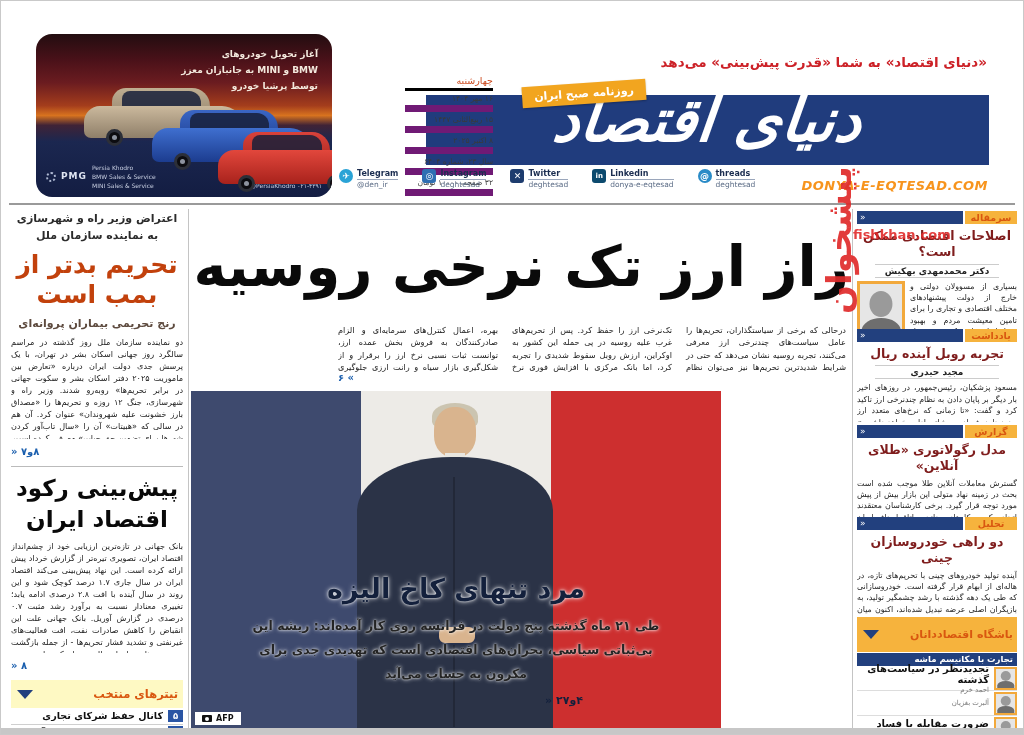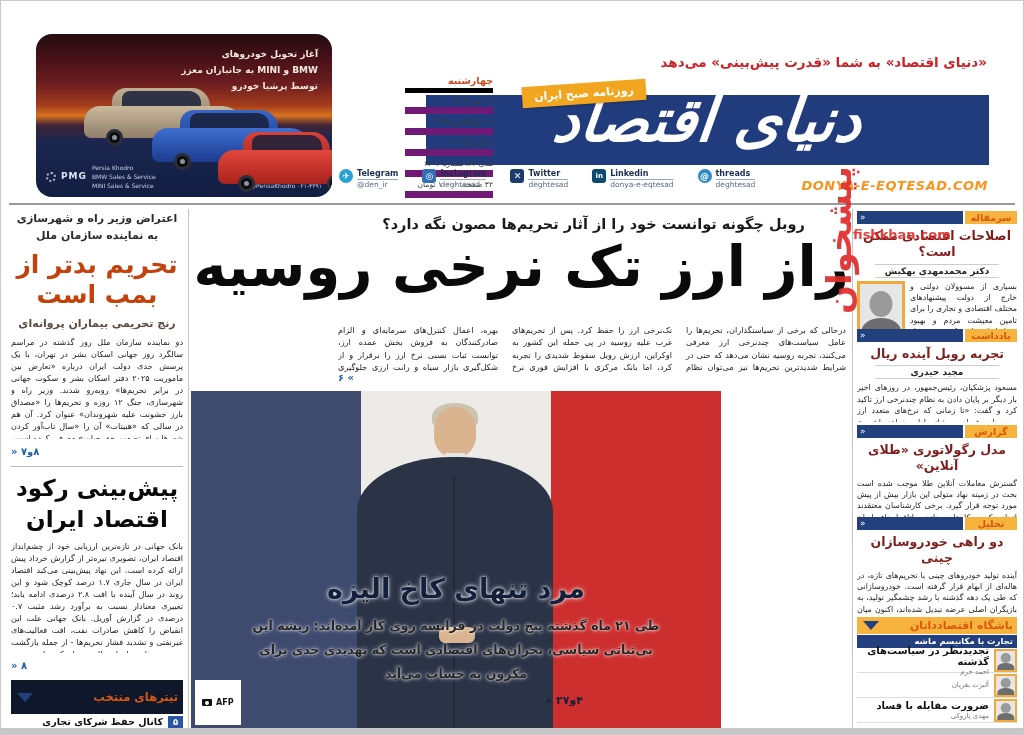--- a/index.html
+++ b/index.html
@@ -32,21 +32,21 @@
 
   
   .slogan{position:absolute;right:36px;top:53px;width:400px;text-align:right;direction:rtl;
           color:#cc2127;font-weight:bold;font-size:13.5px;}
   .logo-band{position:absolute;left:425px;top:94px;width:563px;height:70px;background:#203c7d;}
   .logo-text{position:absolute;width:100%;text-align:center;top:-10px;color:#fff;font-size:60px;font-weight:bold;
              font-style:italic;direction:rtl;transform:skewX(-6deg);white-space:nowrap;}
   .badge{position:absolute;left:521px;top:82px;width:124px;height:21px;background:#f2a51f;transform:rotate(-4deg);
          color:#fff;font-weight:bold;font-size:11px;text-align:center;line-height:21px;direction:rtl;z-index:5;box-shadow:0 1px 2px rgba(0,0,0,.25);}
   .dateline{position:absolute;left:404px;top:74px;width:88px;direction:rtl;text-align:right;}
-  .dateline .weekday{color:#cc4a1e;font-weight:bold;font-size:9.5px;padding-bottom:2px;border-bottom:5px solid #000000;}
+  .dateline .weekday{color:#cc4a1e;font-weight:normal;font-size:9.5px;padding-bottom:2px;border-bottom:3px solid #000000;}
   .dateline .row{font-size:7.6px;color:#3a3a3a;padding:2.5px 0;border-bottom:7px solid #701a75;}
   .social{position:absolute;left:338px;top:168px;width:555px;display:flex;gap:24px;}
   .social-item{display:flex;gap:4px;align-items:flex-start;cursor:pointer;}
   .s-icon{width:14px;height:14px;border-radius:3px;color:#fff;font-size:9px;line-height:14px;text-align:center;font-weight:bold;}
   .i-tg{background:#2aa3d6;border-radius:50%;} .i-ig{background:#2f6fb2;} .i-tw{background:#1d3c6e;}
   .i-li{background:#0c4a6e;font-size:7px;} .i-th{background:#2a8bc7;border-radius:50%;}
   .s-name{font-weight:bold;font-size:8px;color:#1b2d50;border-bottom:1px solid #9aa6bb;padding-bottom:1px;}
   .s-handle{font-size:7.5px;color:#5a6b85;}
   .site-orange{position:absolute;left:735px;top:177px;width:252px;text-align:right;color:#f7941d;
                font-weight:bold;font-style:italic;font-size:13px;letter-spacing:.5px;}
@@ -78,36 +78,36 @@
   .fig-suit{position:absolute;left:8px;top:50px;width:196px;height:272px;background:#2b3347;
             border-radius:48% 48% 10px 10px / 20% 20% 0 0;}
   .fig-seam{position:absolute;left:104px;top:70px;width:2px;height:250px;background:#222838;}
   .fig-hands{position:absolute;left:88px;top:218px;width:36px;height:16px;border-radius:8px;background:#d9b48e;border:2px solid #26304a;}
   .caption{position:absolute;left:60px;width:410px;top:182px;text-align:center;direction:rtl;z-index:3;}
   .cap-title{font-size:27px;font-weight:900;color:#13203c;text-shadow:0 0 5px rgba(255,255,255,.9),0 0 2px rgba(255,255,255,.9);}
   .cap-body{margin-top:10px;font-size:12.5px;font-weight:bold;color:#242424;line-height:1.9;
             text-shadow:0 0 4px rgba(255,255,255,.9),0 0 2px rgba(255,255,255,.8);}
   .cap-ref{margin-top:4px;text-align:right;padding-right:78px;}
   .cap-ref .ref{color:#13203c;font-size:11px;}
-  .afp{position:absolute;left:4px;bottom:4px;background:#fff;padding:18px 7px;display:flex;gap:4px;align-items:center;z-index:4;}
+  .afp{position:absolute;left:4px;bottom:4px;background:#fff;padding:2px 7px;display:flex;gap:4px;align-items:center;z-index:4;}
   .cam{width:10px;height:7px;background:#111;border-radius:1px;position:relative;}
   .cam::after{content:"";position:absolute;left:3px;top:1.5px;width:4px;height:4px;border-radius:50%;background:#fff;}
   .afp-txt{font-size:8px;font-weight:bold;color:#111;}
 
   
   .leftcol{position:absolute;left:10px;top:210px;width:172px;direction:rtl;}
   .lc-kicker{text-align:center;font-weight:bold;font-size:11px;color:#2b2b2b;line-height:1.5;}
   .lc-headline{text-align:center;font-size:25px;font-weight:900;color:#c2410c;line-height:1.2;margin-top:6px;}
   .lc-sub{text-align:center;font-size:11px;font-weight:bold;color:#5d4a3e;margin-top:7px;}
   .lc-body{margin-top:7px;font-size:8.1px;line-height:1.48;text-align:justify;color:#222;max-height:102px;overflow:hidden;}
   .lc-ref{text-align:left;margin-top:1px;}
   .lc-div{border-top:1px solid #bbb;margin:7px 0 6px;}
   .lc-headline2{text-align:center;font-size:23px;font-weight:900;color:#090909;line-height:1.35;}
   .lc-body2{margin-top:6px;font-size:8.1px;line-height:1.48;text-align:justify;color:#222;max-height:112px;overflow:hidden;}
-  .yellow-head{position:relative;background:#0f172a;height:34px;margin-top:7px;display:flex;align-items:center;}
+  .yellow-head{position:relative;background:#fef9c3;height:28px;margin-top:7px;display:flex;align-items:center;}
   .yellow-head .yh-label{flex:1;text-align:right;padding-right:5px;color:#d95710;font-weight:bold;font-size:11.5px;}
   .chev-down{width:0;height:0;border-left:8px solid transparent;border-right:8px solid transparent;border-top:9px solid #22407e;margin-left:6px;}
   .pick-row{display:flex;align-items:center;height:15.6px;border-bottom:1px solid #cfcfcf;}
   .pick-num{width:15px;height:12px;background:#2a55a4;color:#fff;font-size:8.5px;font-weight:bold;text-align:center;line-height:12px;margin-left:5px;flex:none;}
   .pick-title{font-size:9.6px;font-weight:bold;color:#101010;white-space:nowrap;overflow:hidden;}
 
   
   .sidebar{position:absolute;left:856px;top:210px;width:160px;direction:rtl;}
   .sb-section{overflow:hidden;}
   .sb-bar{display:flex;height:13px;align-items:stretch;margin-bottom:4px;}
@@ -116,21 +116,21 @@
   .sb-chev{position:absolute;left:3px;top:0;color:#fff;font-size:9px;line-height:13px;letter-spacing:-1px;}
   .sb-headline{text-align:center;font-weight:bold;font-size:12.5px;color:#7f1d1d;line-height:1.3;}
   .sb-authorline{border-top:1px solid #ccc;border-bottom:1px solid #ccc;margin:3px 18px;padding:1px 0;
                  text-align:center;font-size:9px;font-weight:bold;color:#222;}
   .sb-body{font-size:7.9px;line-height:1.45;text-align:justify;color:#232323;overflow:hidden;}
   .sb-ref{text-align:left;margin-top:1px;}
   .face{background:#e6e6e6;position:relative;overflow:hidden;}
   .face::before{content:"";position:absolute;left:50%;top:14%;width:55%;height:52%;transform:translateX(-50%);border-radius:50%;background:#9a9a9a;}
   .face::after{content:"";position:absolute;left:50%;bottom:-18%;width:92%;height:50%;transform:translateX(-50%);border-radius:50% 50% 0 0;background:#6e6e6e;}
   .sb-portrait{float:left;width:42px;height:50px;border:3px solid #f2a93c;margin-right:5px;margin-bottom:2px;}
-  .club-head{position:relative;background:#f6b33d;height:17px;display:flex;align-items:center;}
+  .club-head{position:relative;background:#f6b33d;height:35px;display:flex;align-items:center;}
   .club-head .yh-label{flex:1;text-align:right;padding-right:4px;color:#d95710;font-weight:bold;font-size:11px;}
   .club-sub{background:#22407e;color:#fff;font-weight:bold;font-size:8.5px;text-align:right;padding-right:4px;height:13px;line-height:13px;margin-top:1px;}
   .club-item{display:flex;align-items:center;height:24px;border-bottom:1px solid #ddd;}
   .club-face{width:19px;height:19px;border:2px solid #f2a93c;margin-left:5px;flex:none;}
   .club-title{font-size:10px;font-weight:bold;color:#101010;line-height:1.15;}
   .club-author{font-size:7px;color:#777;}
 
   
   .wm-vert{position:absolute;left:818px;top:138px;height:175px;writing-mode:vertical-rl;transform:rotate(180deg);
            color:#e02b2b;font-size:34px;font-weight:900;z-index:50;opacity:.92;pointer-events:none;}
@@ -235,21 +235,20 @@
             <div class="s-handle">deghtesad</div>
         </span>
     </div>
   </div>
   <div class="site-orange">DONYA-E-EQTESAD.COM</div>
   <div class="header-rule"></div>
 
   <div class="vrule vr1"></div>
   <div class="vrule vr2"></div>
 
-  <div class="lead-kicker">روبل چگونه توانست خود را از آثار تحریم‌ها مصون نگه دارد؟</div>
   <div class="lead-headline">راز ارز تک نرخی روسیه</div>
   <div class="lead-body">درحالی که برخی از سیاستگذاران، تحریم‌ها را عامل سیاست‌های چندنرخی ارز معرفی می‌کنند، تجربه روسیه نشان می‌دهد که حتی در شرایط شدیدترین تحریم‌ها نیز می‌توان نظام تک‌نرخی ارز را حفظ کرد. پس از تحریم‌های غرب علیه روسیه در پی حمله این کشور به اوکراین، ارزش روبل سقوط شدیدی را تجربه کرد، اما بانک مرکزی با افزایش فوری نرخ بهره، اعمال کنترل‌های سرمایه‌ای و الزام صادرکنندگان به فروش بخش عمده ارز، توانست ثبات نسبی نرخ ارز را برقرار و از شکل‌گیری بازار سیاه و رانت ارزی جلوگیری کند. در مقابل، ایران با اقتصادی کوچک‌تر و محدودیت‌های ناشی از تحریم‌ها نتوانست شرایط باثباتی در بازار ارز ایجاد کند. در اقتصاد ایران تورم ساختاری و عدم اجرای اصلاحات اقتصادی، این مقایسه نشان می‌دهد که نه تحریم، بلکه واکنش نادرست به شوک‌ها عامل پایداری سیاست ارزی چندنرخی است.</div>
   <div class="ref lead-ref">۶ «</div>
 
   <div class="photo">
     <div class="stripe st-b"></div>
     <div class="stripe st-w"></div>
     <div class="stripe st-r"></div>
     <div class="figure">
       <div class="fig-hair"></div>

